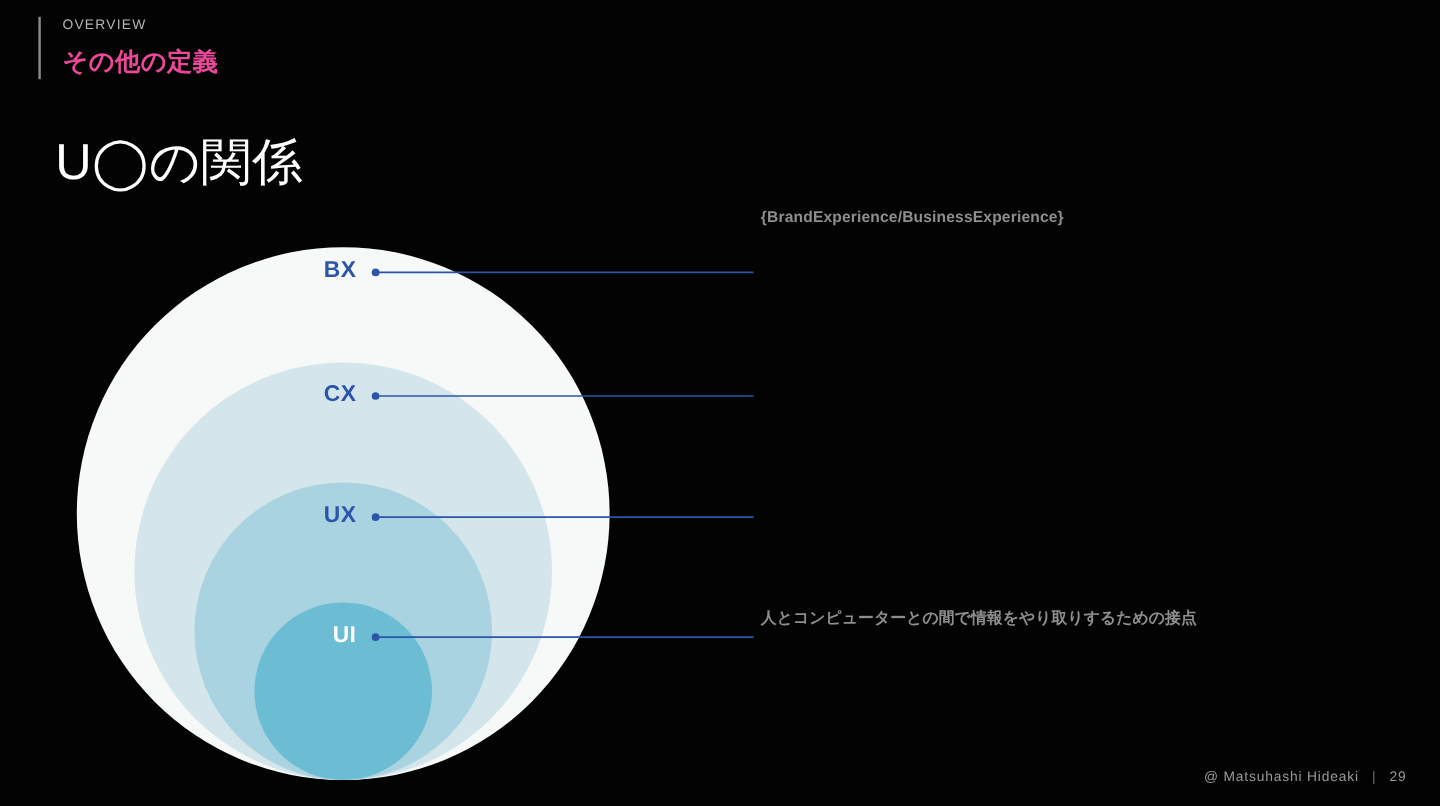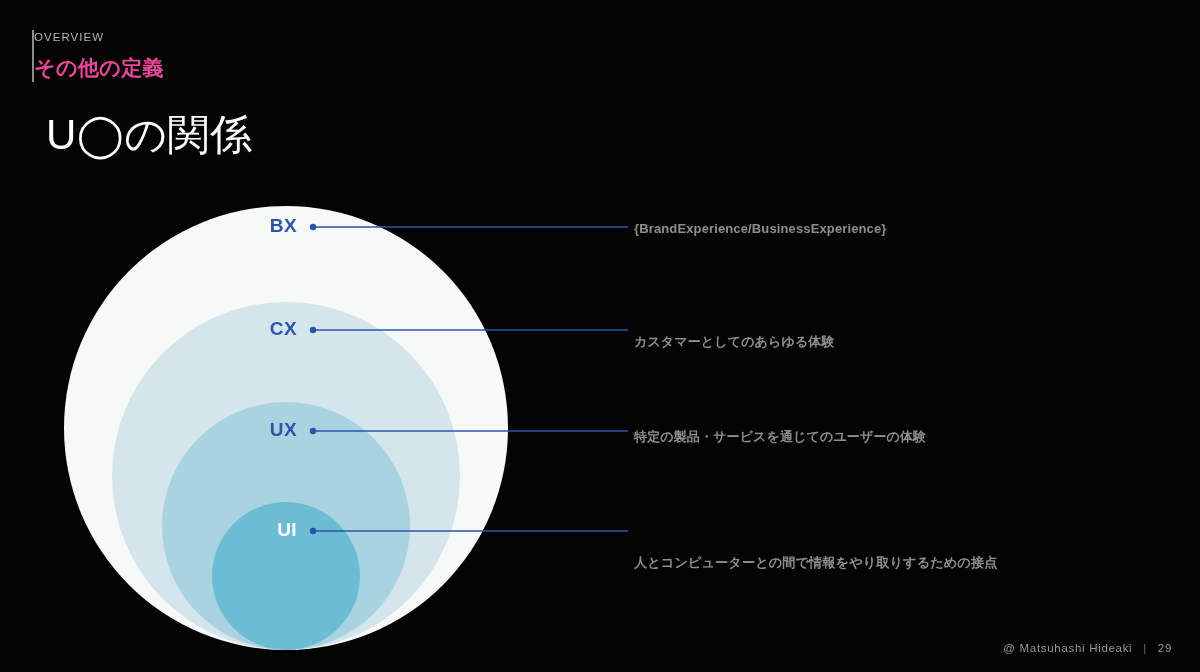--- a/index.html
+++ b/index.html
@@ -17,21 +17,22 @@
     width: 1200px;
     height: 672px;
     background: #030303;
     overflow: hidden;
   }
 
   
   #header {
     position: absolute;
     left: 32px;
-    top: 30px;
+    top: 14px;
+    padding-left: 18px;
     border-left: 2px solid #8c8c8c;
     height: 52px;
     box-sizing: border-box;
   }
   #header-kicker {
     font-size: 11.5px;
     letter-spacing: 0.09em;
     color: #b4b4b4;
     font-weight: 500;
     line-height: 1;
@@ -75,21 +76,20 @@
     letter-spacing: 0.02em;
     text-align: right;
     width: 80px;
   }
 
   
   .desc-block {
     position: absolute;
     left: 634px;
     width: 486px;
-    margin-top: 48px;
   }
   .desc-head {
     font-size: 13px;
     font-weight: 700;
     color: #8e8e8e;
     line-height: 1.5;
     letter-spacing: 0.01em;
     margin-bottom: 3px;
   }
   .desc-body {
@@ -149,25 +149,23 @@
     <div class="ring-label" id="label-cx" style="color: rgb(43, 85, 168); left: 217px; top: 304px;">CX</div>
     <div class="ring-label" id="label-ux" style="color: rgb(43, 85, 168); left: 217px; top: 405px;">UX</div>
     <div class="ring-label" id="label-ui" style="color: rgb(255, 255, 255); left: 217px; top: 505px;">UI</div>
   </div>
 
   <div class="desc-block" id="desc-bx" style="top: 171px;">
     <div class="desc-head">{BrandExperience/BusinessExperience}</div>
   </div>
 
   <div class="desc-block" id="desc-cx" style="top: 284px;">
-    <div class="desc-head">カスタマーとしてのあらゆる体験</div>
   </div>
 
   <div class="desc-block" id="desc-ux" style="top: 379px;">
-    <div class="desc-head">特定の製品・サービスを通じてのユーザーの体験</div>
   </div>
 
   <div class="desc-block" id="desc-ui" style="top: 505px;">
 
     <div class="desc-body muted">人とコンピューターとの間で情報をやり取りするための接点</div>
   </div>
 
   <div id="footer">
     <span>@ Matsuhashi Hideaki</span>
     <span class="sep">|</span>

